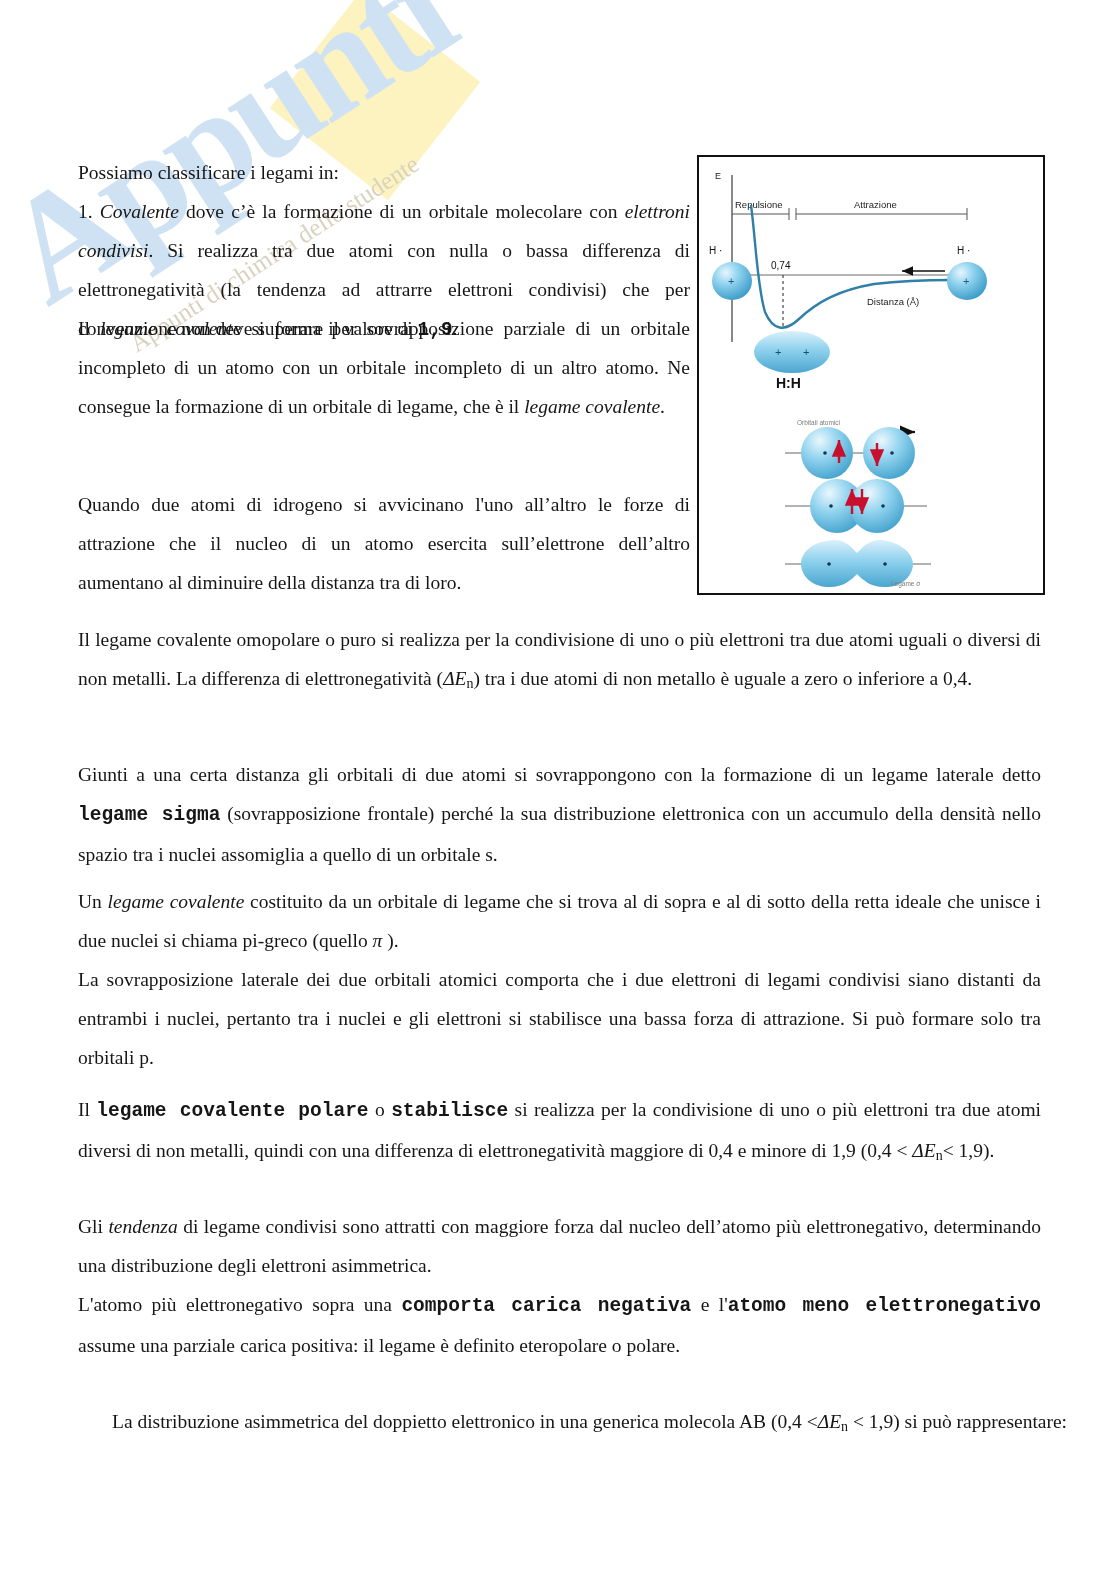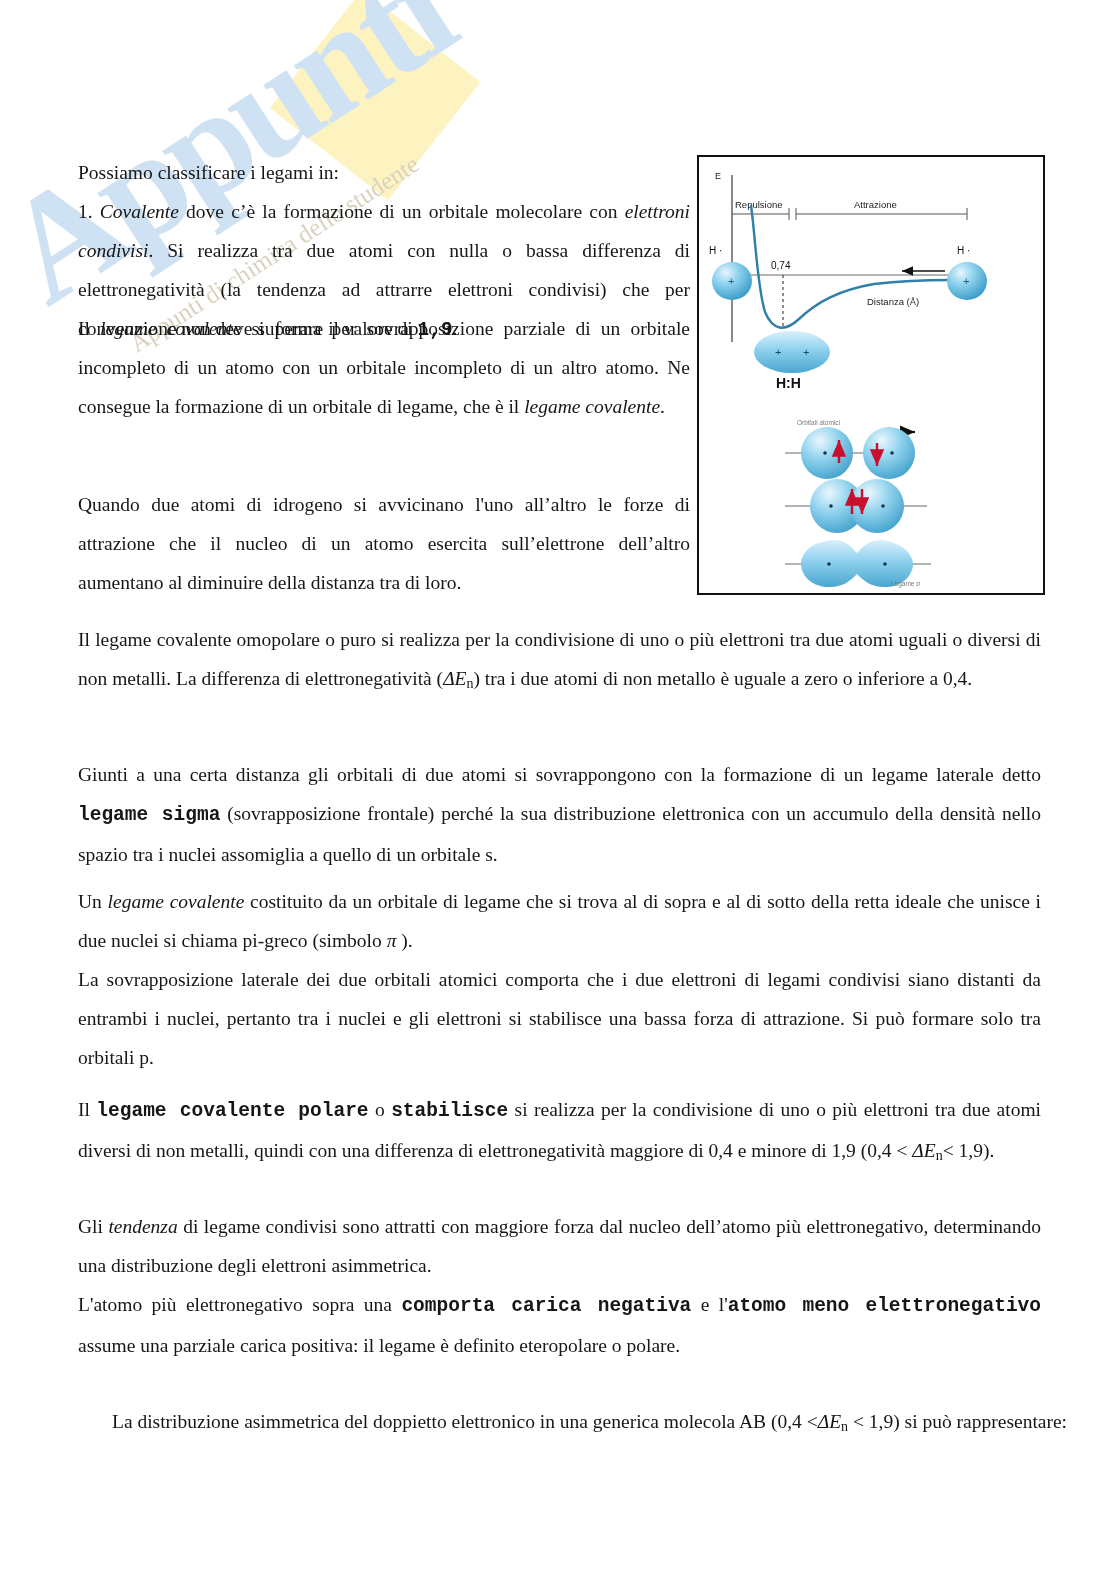--- a/index.html
+++ b/index.html
@@ -106,21 +106,21 @@
   <div class="wm-small">Appunti di chimica dello studente</div>
 </div>
 
 <div id="page">
   <p class="txt narrow" style="top:133px;"><span>Possiamo classificare i legami in:</span></p>
   <p class="txt narrow" style="top:172px;"><span>1. </span><span class="bi">Covalente</span><span> dove c’è la formazione di un orbitale molecolare con </span><i>elettroni condivisi</i><span>. Si realizza tra due atomi con nulla o bassa differenza di elettronegatività (la tendenza ad attrarre elettroni condivisi) che per convenzione non deve superare il valore di </span><b>1,9</b><span>.</span></p>
   <p class="txt narrow" style="top:465px;"><span>Quando due atomi di idrogeno si avvicinano l'uno all’altro le forze di attrazione che il nucleo di un atomo esercita sull’elettrone dell’altro aumentano al diminuire della distanza tra di loro.</span></p>
   <p class="txt narrow" style="top:289px;"><span>Il </span><span class="bi">legame covalente</span><span> si forma per sovrapposizione parziale di un orbitale incompleto di un atomo con un orbitale incompleto di un altro atomo. Ne consegue la formazione di un orbitale di legame, che è il </span><span class="bi">legame covalente</span><span>.</span></p>
   <p class="txt wide" style="top:600px;"><span>Il legame covalente omopolare o puro si realizza per la condivisione di uno o più elettroni tra due atomi uguali o diversi di non metalli. La differenza di elettronegatività (</span><i>ΔE</i><span class="sub">n</span><span>) tra i due atomi di non metallo è uguale a zero o inferiore a 0,4.</span></p>
   <p class="txt wide" style="top:735px;"><span>Giunti a una certa distanza gli orbitali di due atomi si sovrappongono con la formazione di un legame laterale detto </span><b>legame sigma</b><span> (sovrapposizione frontale) perché la sua distribuzione elettronica con un accumulo della densità nello spazio tra i nuclei assomiglia a quello di un orbitale s.</span></p>
-  <p class="txt wide" style="top:862px;"><span>Un </span><span class="bi">legame covalente</span><span> costituito da un orbitale di legame che si trova al di sopra e al di sotto della retta ideale che unisce i due nuclei si chiama pi-greco (simbolo </span><i>π</i><span> ).</span></p>
+  <p class="txt wide" style="top:862px;"><span>Un </span><span class="bi">legame covalente</span><span> costituito da un orbitale di legame che si trova al di sopra e al di sotto della retta ideale che unisce i due nuclei si chiama pi-greco (quello </span><i>π</i><span> ).</span></p>
   <p class="txt wide" style="top:940px;"><span>La sovrapposizione laterale dei due orbitali atomici comporta che i due elettroni di legami condivisi siano distanti da entrambi i nuclei, pertanto tra i nuclei e gli elettroni si stabilisce una bassa forza di attrazione. Si può formare solo tra orbitali p.</span></p>
   <p class="txt wide" style="top:1070px;"><span>Il </span><b>legame covalente polare</b><span> o </span><b>stabilisce</b><span> si realizza per la condivisione di uno o più elettroni tra due atomi diversi di non metalli, quindi con una differenza di elettronegatività maggiore di 0,4 e minore di 1,9 (0,4 &lt; </span><i>ΔE</i><span class="sub">n</span><span>&lt; 1,9).</span></p>
   <p class="txt wide" style="top:1187px;"><span>Gli </span><i>tendenza</i><span> di legame condivisi sono attratti con maggiore forza dal nucleo dell’atomo più elettronegativo, determinando una distribuzione degli elettroni asimmetrica.</span></p>
   <p class="txt wide" style="top:1265px;"><span>L'atomo più elettronegativo sopra una </span><b>comporta carica negativa</b><span> e l'</span><b>atomo meno elettronegativo</b><span> assume una parziale carica positiva: il legame è definito eteropolare o polare.</span></p>
   <p class="txt wide" style="top:1382px;margin-left:34px;"><span>La distribuzione asimmetrica del doppietto elettronico in una generica molecola AB (0,4 &lt;</span><i>ΔE</i><span class="sub">n</span><span> &lt; 1,9) si può rappresentare:</span></p>
 </div>
 
 <div id="figure">
   <svg class="fig-svg" viewBox="0 0 344 436">
     <defs>

